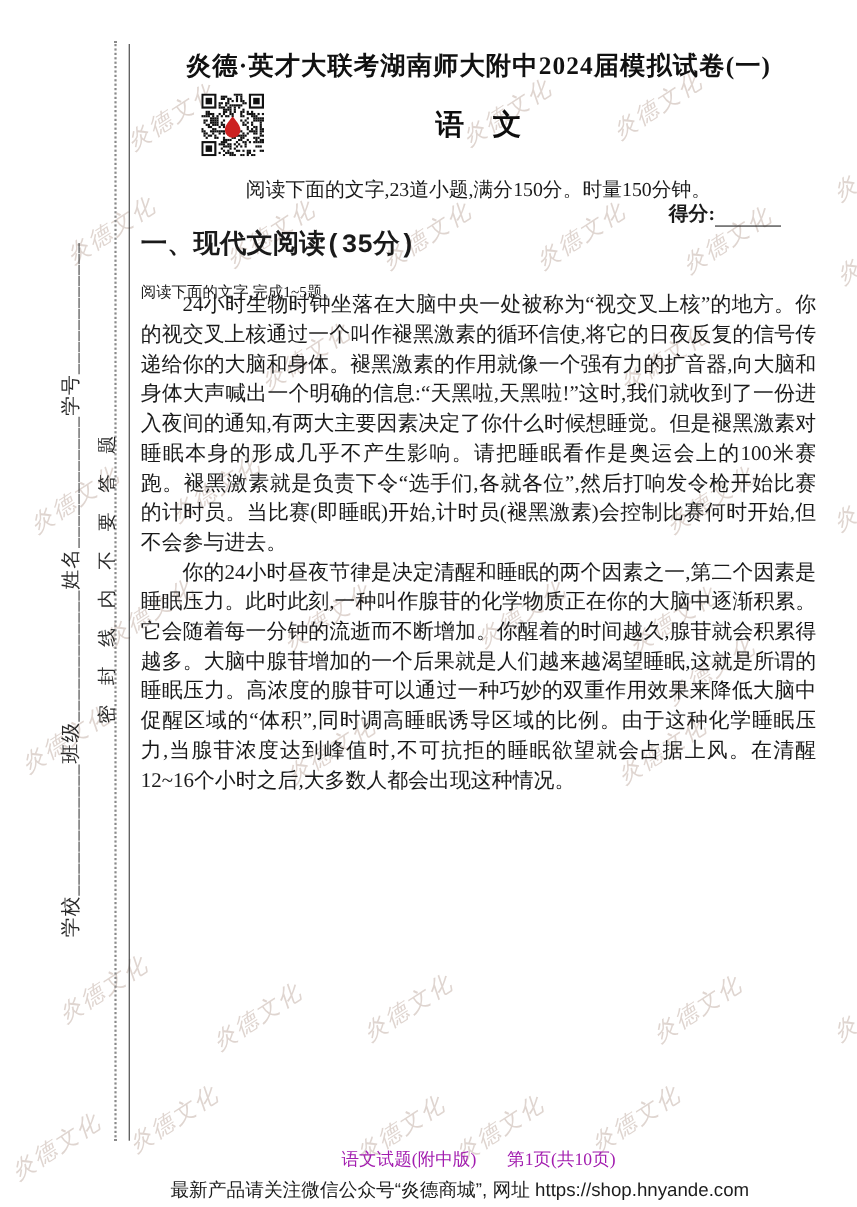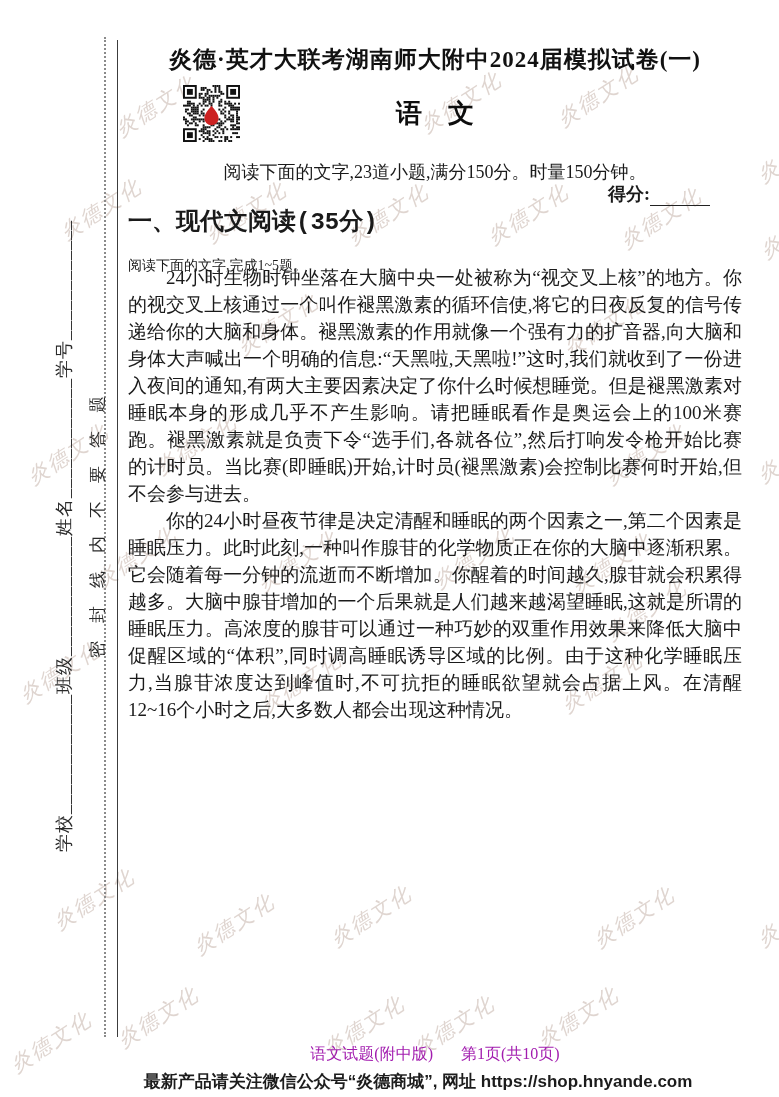--- a/index.html
+++ b/index.html
@@ -112,21 +112,21 @@
 
   .page-footer {
     position:absolute; top:1044px; left:0; width:100%;
     text-align:center; font-size:16px; color:#a21caf;
   }
   .page-footer .gap { display:inline-block; width:28px; }
 
   .promo-line {
     position:absolute; top:1070px; left:-60px; width:700px;
     text-align:center;
-    font-size:17px; font-weight:bold;
+    font-size:17px; font-weight:normal;
     font-family:"Liberation Sans","DejaVu Sans",sans-serif;
     color:#1c1c1c;
   }
 </style>
 </head>
 <body>
 
 <div id="watermark-layer">
     <span class="watermark" style="left: 55px; top: 195px;">炎德文化</span>
     <span class="watermark" style="left: 22px; top: 440px;">炎德文化</span>

